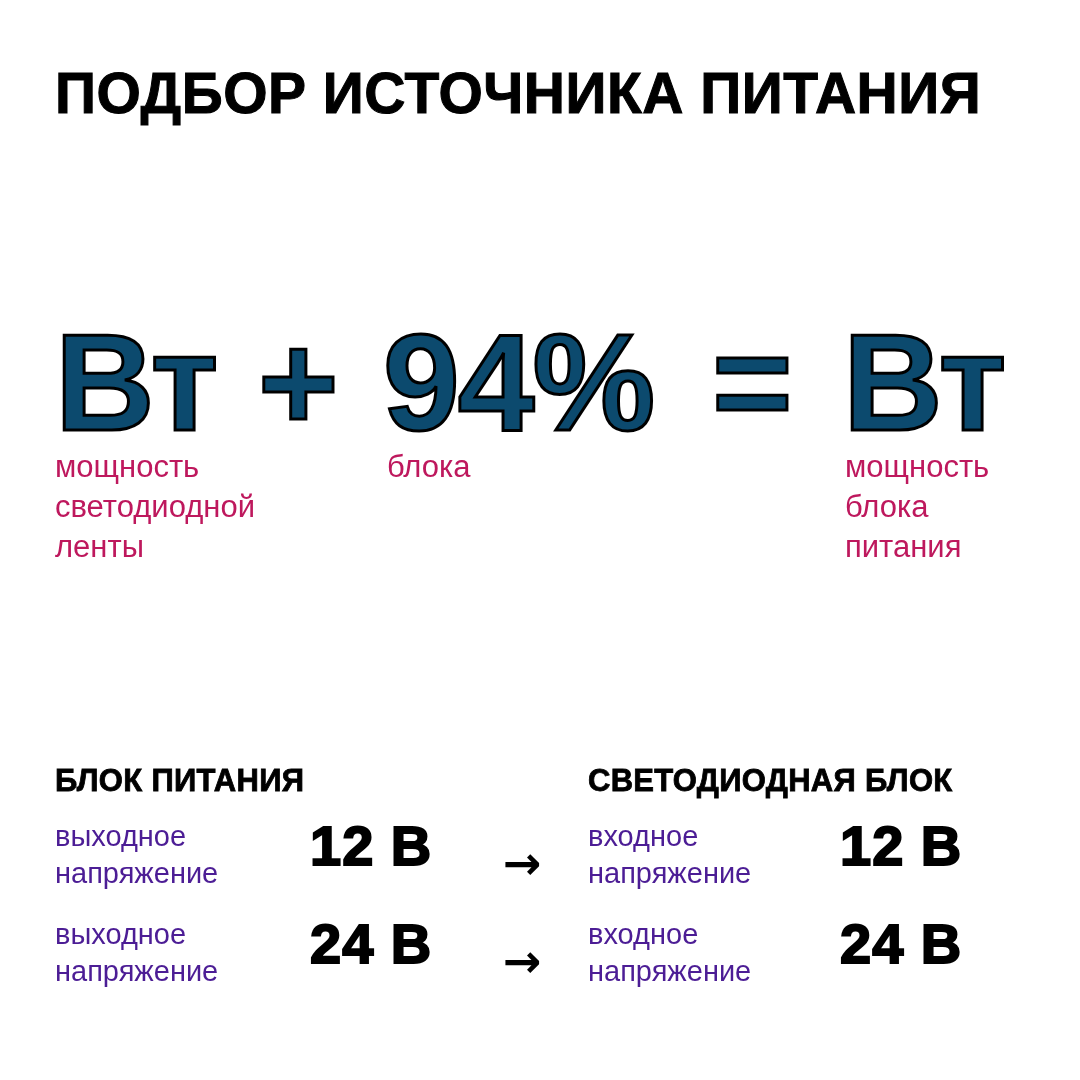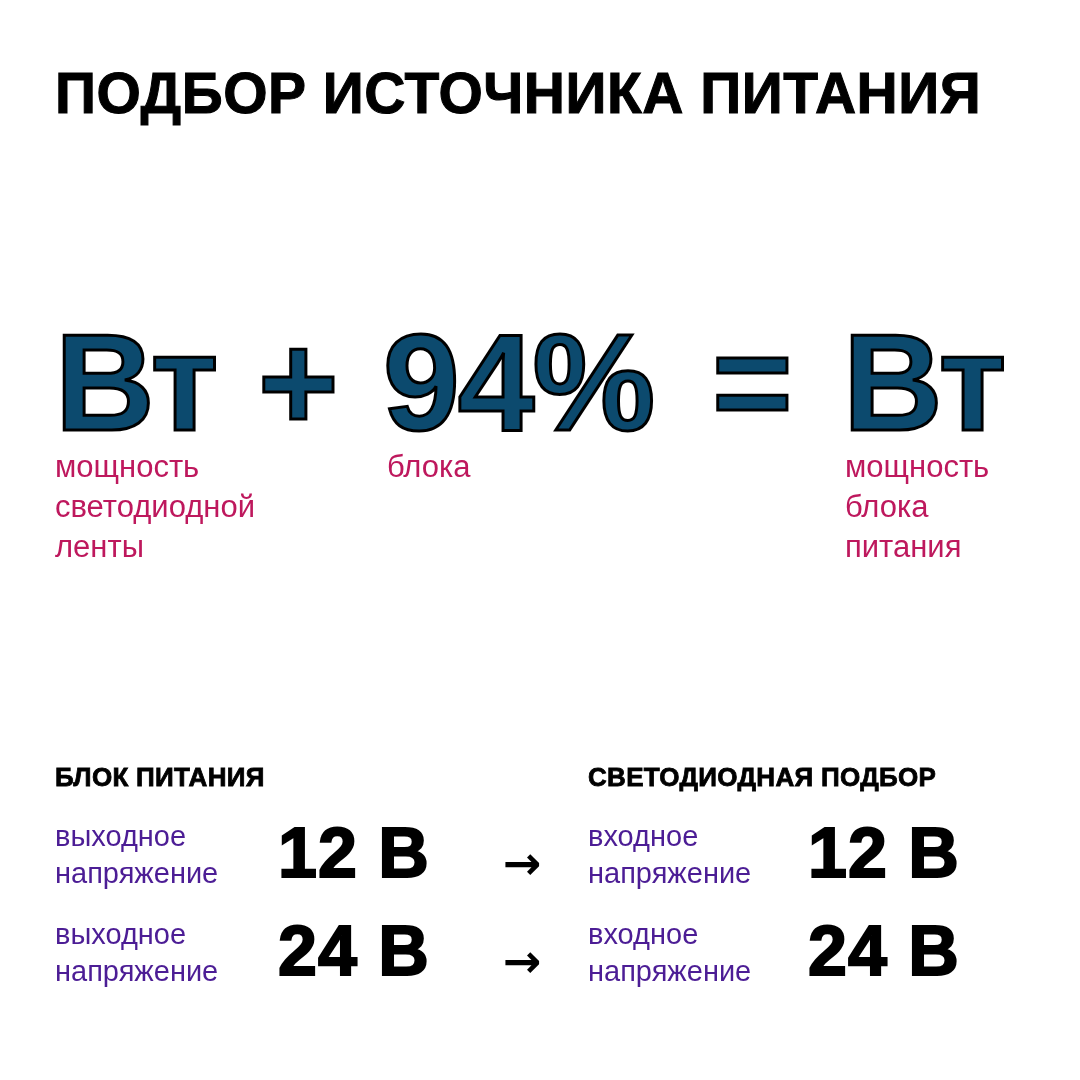--- a/index.html
+++ b/index.html
@@ -55,47 +55,48 @@
     color: #be185d;
     white-space: pre-line;
   }
   .f-label-1 { left: 55px; }
   .f-label-2 { left: 387px; }
   .f-label-3 { left: 845px; }
   .col-header {
     position: absolute;
     top: 762px;
     margin: 0;
-    font-size: 26px;
+    font-size: 31px;
     font-weight: 800;
     line-height: 1.2;
     letter-spacing: 0.3px;
     color: #000000;
     -webkit-text-stroke: 0.8px #000000;
     white-space: nowrap;
   }
   .col-left  { left: 55px; }
   .col-right { left: 588px; }
   .row-label {
     position: absolute;
     font-size: 29px;
     font-weight: 400;
     line-height: 37px;
     color: #4c1d95;
     white-space: pre-line;
   }
   .row-value {
     position: absolute;
-    font-size: 70px;
+    font-size: 56px;
     font-weight: 800;
     line-height: 1;
     letter-spacing: 1px;
     color: #000000;
     -webkit-text-stroke: 2px #000000;
     white-space: nowrap;
+    margin-left: 32px;
   }
   .arrow {
     position: absolute;
     left: 503px;
     font-size: 46px;
     font-weight: 600;
     line-height: 1;
     color: #000000;
     font-family: "DejaVu Sans", "Liberation Sans", sans-serif;
   }
@@ -130,21 +131,21 @@
 светодиодной
 ленты</div>
     <div class="f-label f-label-2">блока</div>
     <div class="f-label f-label-3">мощность
 блока
 питания</div>
   </div>
 
   <div>
     <h2 class="col-header col-left">БЛОК ПИТАНИЯ</h2>
-    <h2 class="col-header col-right">СВЕТОДИОДНАЯ ПОДБОР</h2>
+    <h2 class="col-header col-right">СВЕТОДИОДНАЯ БЛОК</h2>
 
     <div class="r1">
       <div class="row-label lbl-left">выходное
 напряжение</div>
       <div class="row-value val-left">12 В</div>
       <div class="arrow">→</div>
       <div class="row-label lbl-right">входное
 напряжение</div>
       <div class="row-value val-right">12 В</div>
     </div>

